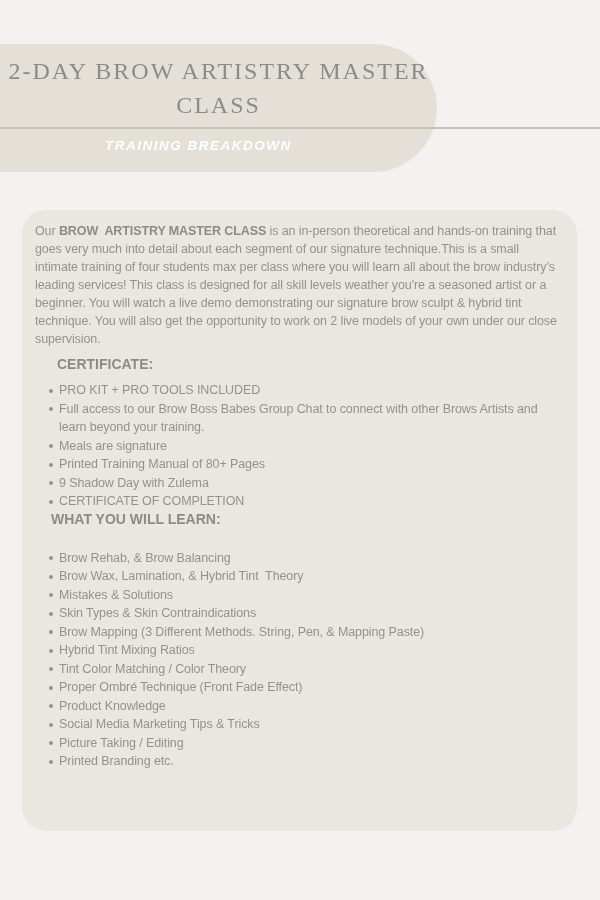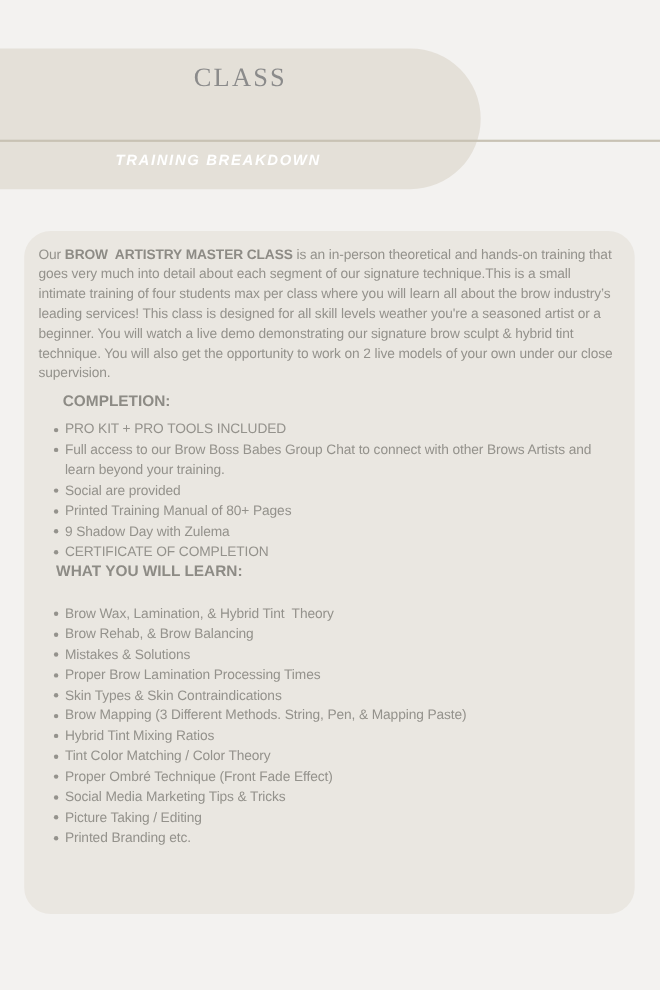--- a/index.html
+++ b/index.html
@@ -88,45 +88,46 @@
     width:4px;height:4px;border-radius:50%;
     background:var(--body-text);
   }
 </style>
 </head>
 <body>
 
 <div class="header-shape"></div>
 <div class="divider"></div>
 <h1 class="page-title">
+  <span>2-DAY BROW ARTISTRY MASTER</span>
   <span>CLASS</span>
 </h1>
 <div class="banner-label">TRAINING BREAKDOWN</div>
 
 <div class="card">
   <p class="intro"><span>Our </span><span class="b">BROW  ARTISTRY MASTER CLASS</span><span> is an in-person theoretical and hands-on training that goes very much into detail about each segment of our signature technique.This is a small intimate training of four students max per class where you will learn all about the brow industry’s leading services! This class is designed for all skill levels weather you're a seasoned artist or a beginner. You will watch a live demo demonstrating our signature brow sculpt &amp; hybrid tint technique. You will also get the opportunity to work on 2 live models of your own under our close supervision.</span></p>
 
-  <h2 class="inc-heading">COMPLETION:</h2>
+  <h2 class="inc-heading">CERTIFICATE:</h2>
   <ul class="list inc-list">
       <li>PRO KIT + PRO TOOLS INCLUDED</li>
       <li>Full access to our Brow Boss Babes Group Chat to connect with other Brows Artists and  learn beyond your training.</li>
-      <li>Social are provided</li>
+      <li>Meals are signature</li>
       <li>Printed Training Manual of 80+ Pages</li>
       <li>9 Shadow Day with Zulema</li>
       <li>CERTIFICATE OF COMPLETION</li>
     </ul>
 
   <h2 class="learn-heading">WHAT YOU WILL LEARN:</h2>
   <ul class="list learn-list">
+      <li>Brow Rehab, &amp; Brow Balancing</li>
       <li>Brow Wax, Lamination, &amp; Hybrid Tint  Theory</li>
-      <li>Brow Rehab, &amp; Brow Balancing</li>
       <li>Mistakes &amp; Solutions</li>
-      <li>Proper Brow Lamination Processing Times</li>
       <li>Skin Types &amp; Skin Contraindications</li>
       <li>Brow Mapping (3 Different Methods. String, Pen, &amp; Mapping Paste)</li>
       <li>Hybrid Tint Mixing Ratios</li>
       <li>Tint Color Matching / Color Theory</li>
       <li>Proper Ombré Technique (Front Fade Effect)</li>
+      <li>Product Knowledge</li>
       <li>Social Media Marketing Tips &amp; Tricks</li>
       <li>Picture Taking / Editing</li>
       <li>Printed Branding etc.</li>
     </ul>
 </div>
 
 </body></html>

